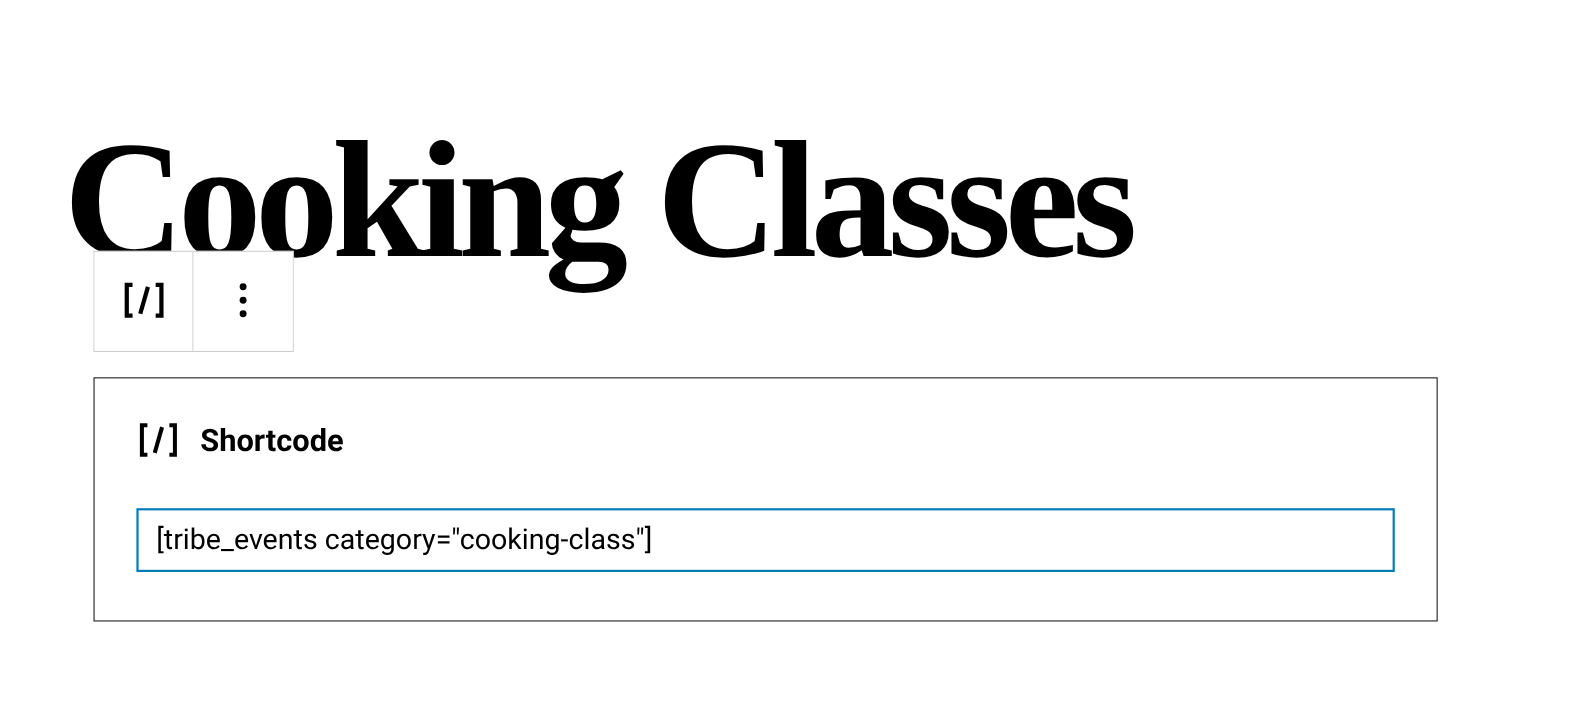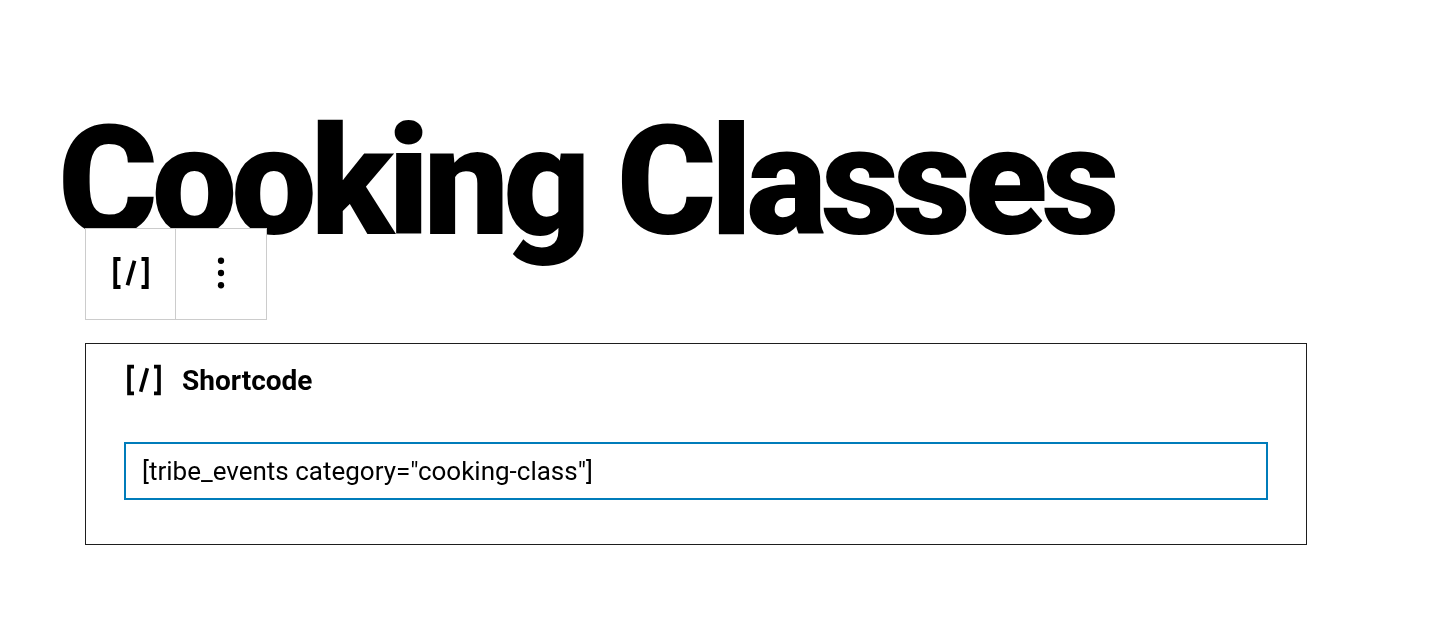--- a/index.html
+++ b/index.html
@@ -18,20 +18,21 @@
     
     .page-title {
       font-size: 152px;
       font-weight: 900;
       letter-spacing: -6px;
       color: #000;
       position: absolute;
       top: 106px;
       left: 58px;
       line-height: 1;
+      font-family: Liberation Serif, serif;
     }
     
     .block-toolbar {
       position: absolute;
       top: 228px;
       left: 85px;
       display: flex;
       background: #fff;
       border: 1px solid #ccc;
       z-index: 10;
@@ -56,21 +57,21 @@
       width: 42px;
       height: 42px;
     }
     
     .shortcode-block {
       position: absolute;
       top: 343px;
       left: 85px;
       width: 1222px;
       border: 1px solid #1e1e1e;
-      padding: 16px 38px 44px 38px;
+      padding: 36px 38px 44px 38px;
     }
     
     .block-header {
       display: flex;
       align-items: center;
       gap: 18px;
       margin-bottom: 42px;
     }
     
     .block-header-icon {

